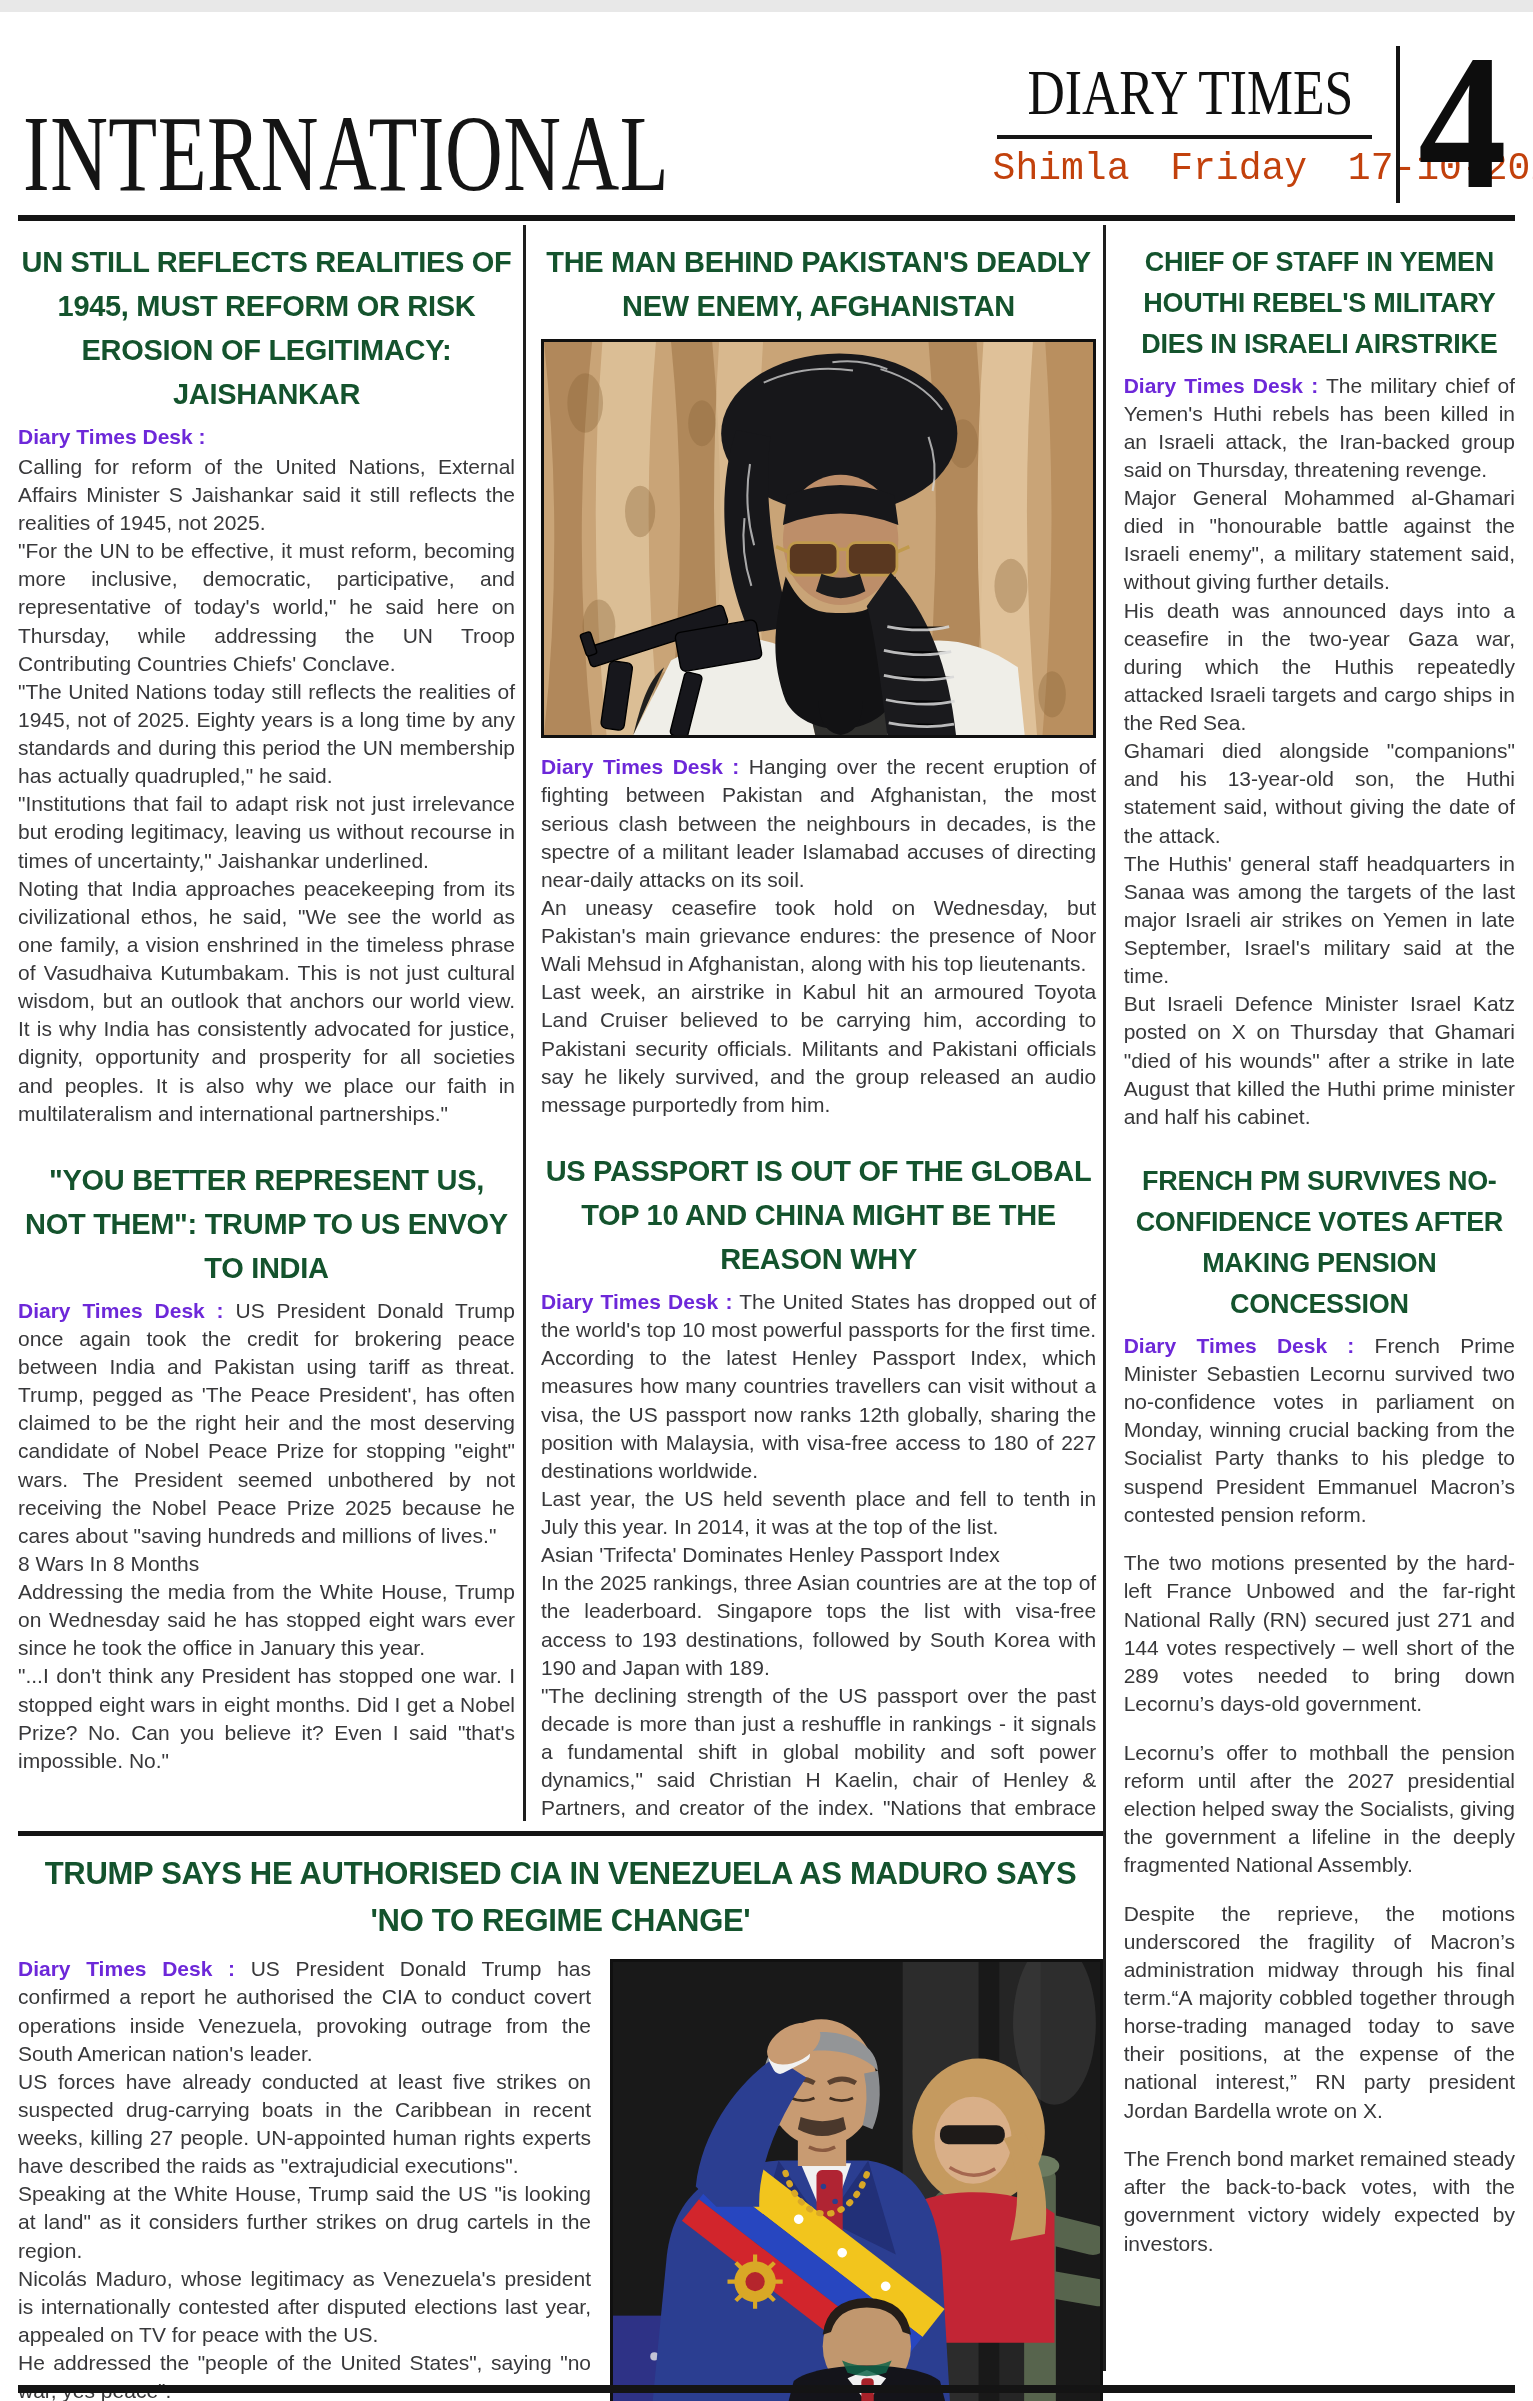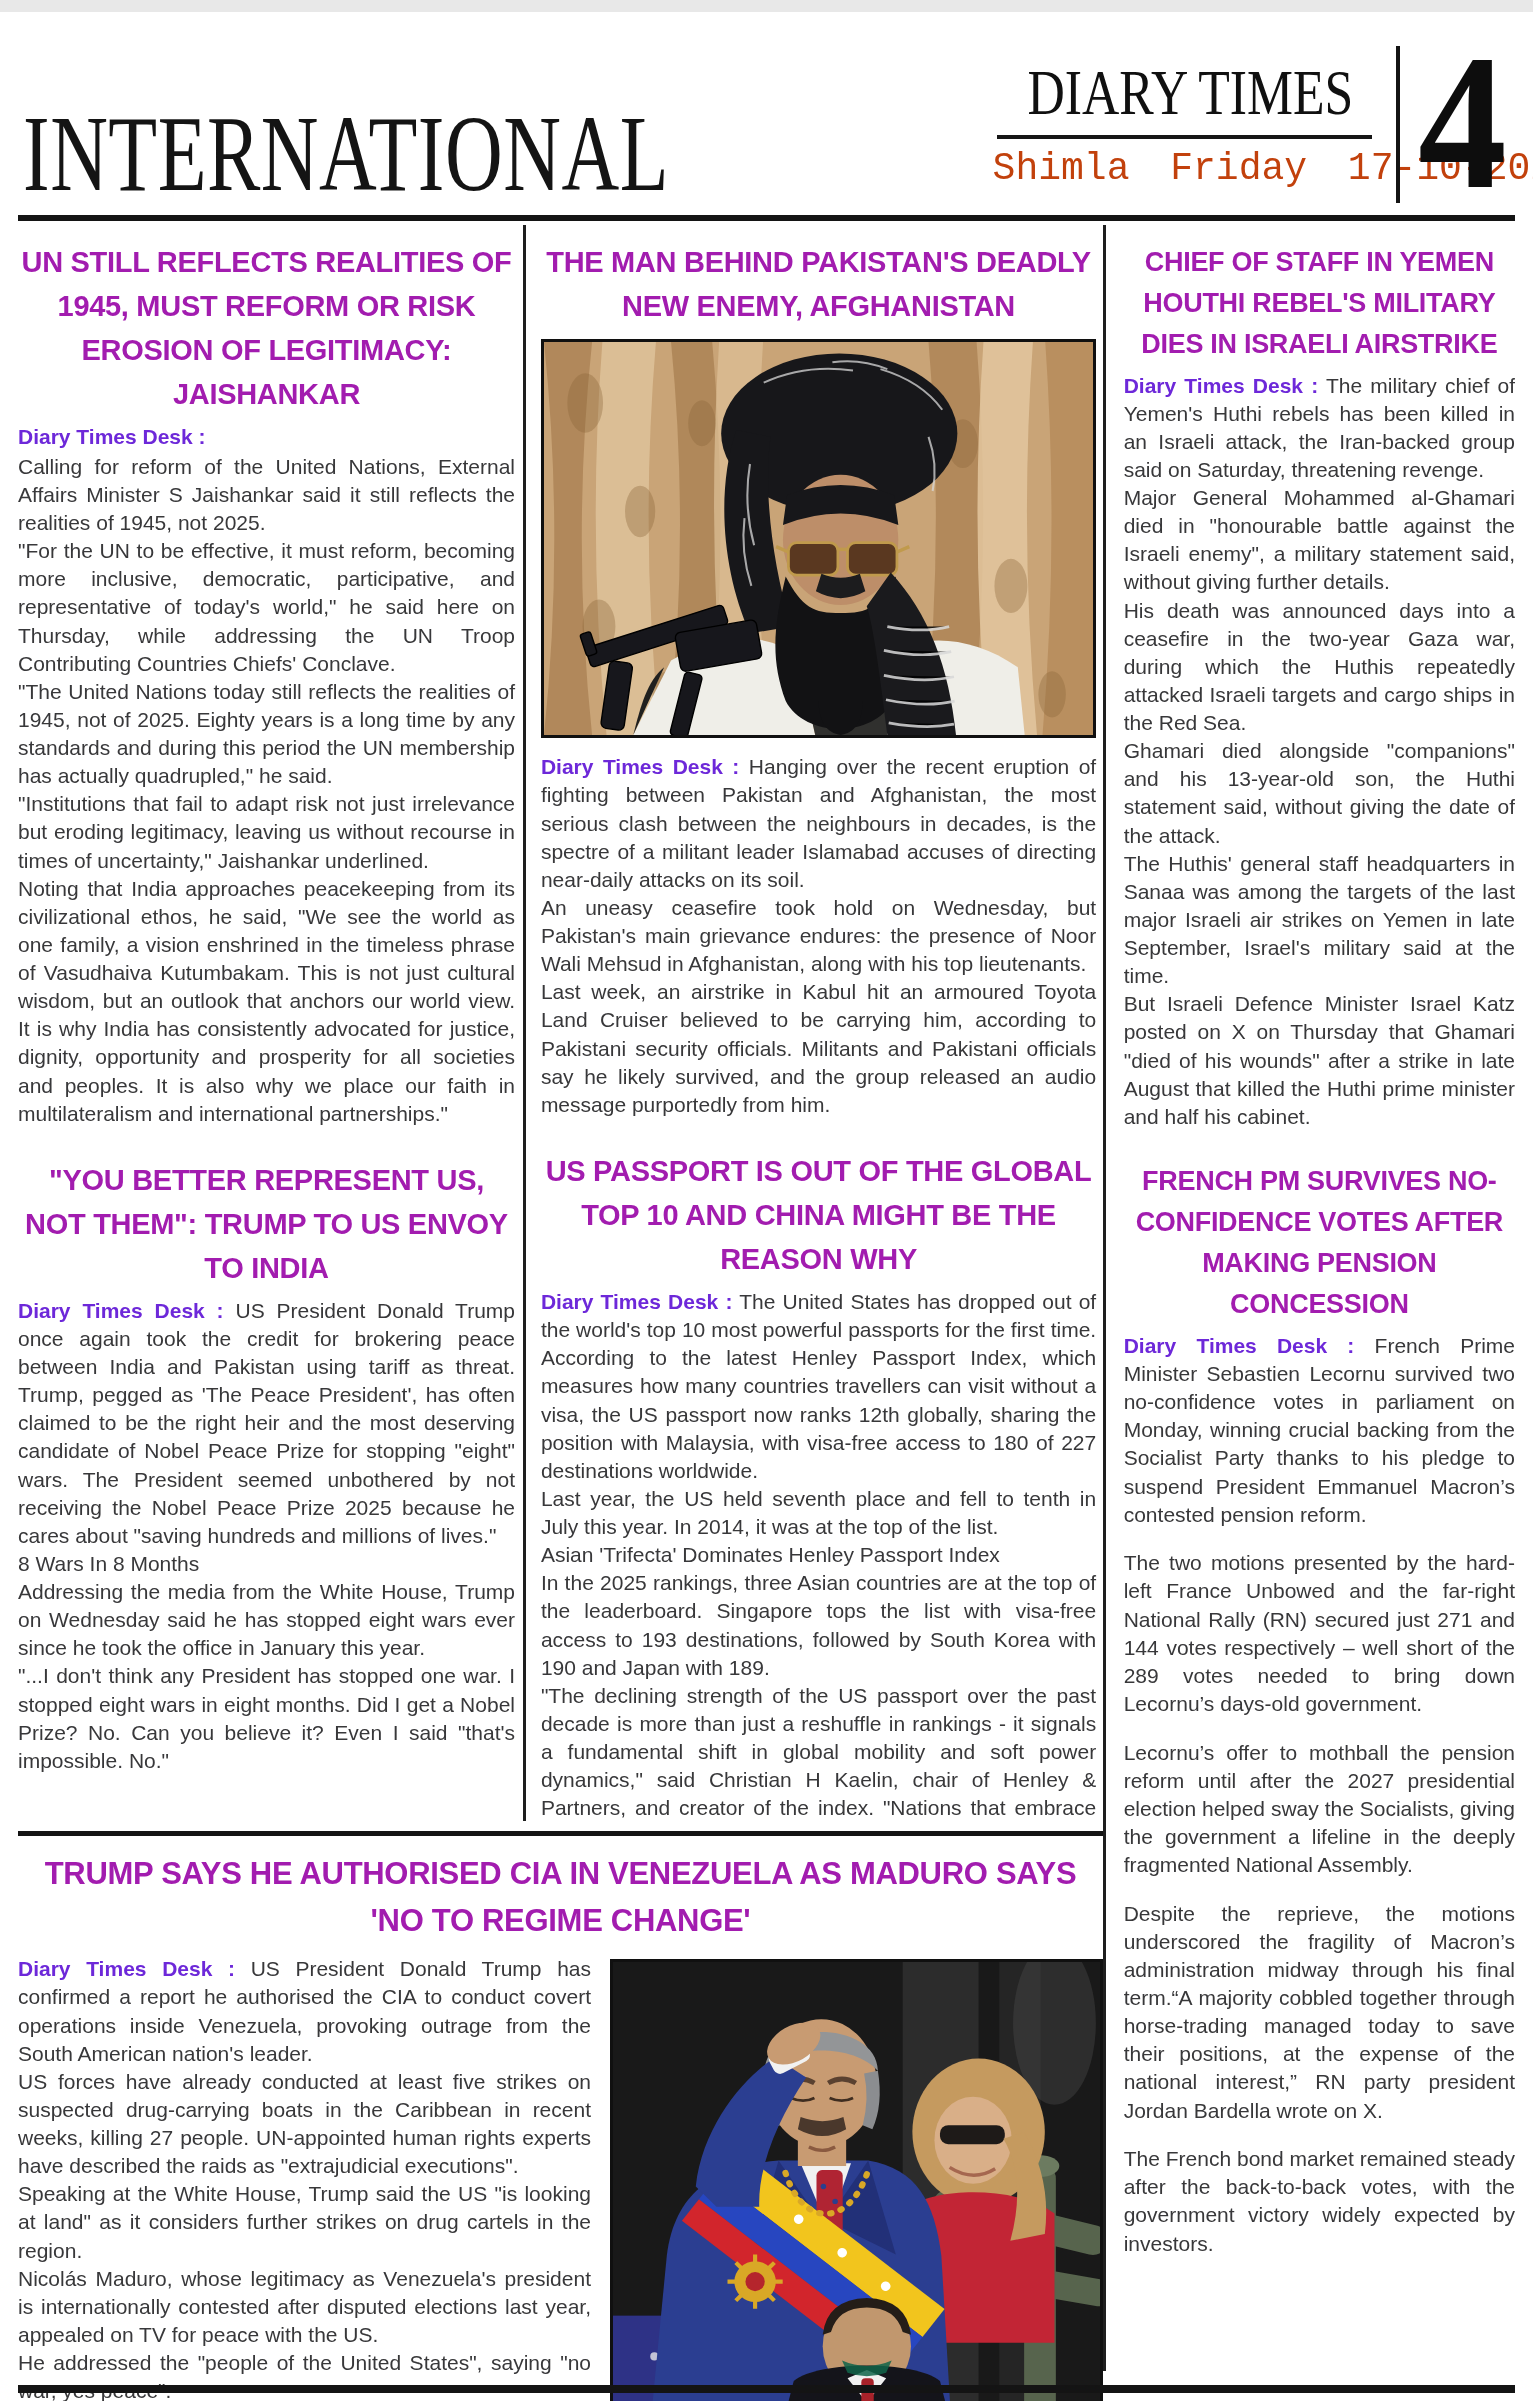--- a/index.html
+++ b/index.html
@@ -37,21 +37,21 @@
   .content{display:flex;padding:0 18px;align-items:flex-start;}
   .left-region{width:1085px;flex:none;}
   .two-cols{display:flex;height:1600px;overflow:hidden;}
   .col1{width:497px;flex:none;padding-right:8.2px;}
   .col2{flex:1;padding-left:15px;padding-right:6.8px;}
   .vdiv{width:2.7px;background:#1e1e1e;flex:none;height:1600px;margin-top:4.1px;}
   .vdiv2{width:2.7px;background:#1e1e1e;flex:none;height:2146px;margin-top:4.1px;}
   .col3{flex:1;padding-left:18px;overflow:hidden;height:2146px;}
 
   .headline{
-    font-size:29px;font-weight:800;line-height:1.52;text-align:center;color:#a21caf;
+    font-size:29px;font-weight:800;line-height:1.52;text-align:center;color:#14532d;
     margin:19px 2.7px 6.8px;letter-spacing:-0.3px;
   }
   .col3 .headline{font-size:27px;margin-top:20.5px;}
   .body p{font-size:21px;line-height:1.34;text-align:justify;color:#38383a;margin:0;}
   .spaced p{margin-bottom:20.5px;}
   .byline{font-weight:700;color:#6d28d9;}
   .byline-line{margin-bottom:1.4px !important;}
   article{display:block;}
   article + article{margin-top:30px;}
 
@@ -321,21 +321,21 @@
         </article>
       </section>
     </div>
 
     <div class="vdiv2"></div>
 
     <section class="col3">
       <article>
         <h2 class="headline">CHIEF OF STAFF IN YEMEN HOUTHI REBEL'S MILITARY DIES IN ISRAELI AIRSTRIKE</h2>
         <div class="body">
-          <p><strong class="byline">Diary Times Desk :</strong> <span>The military chief of Yemen's Huthi rebels has been killed in an Israeli attack, the Iran-backed group said on Saturday, threatening revenge.</span></p>
+          <p><strong class="byline">Diary Times Desk :</strong> <span>The military chief of Yemen's Huthi rebels has been killed in an Israeli attack, the Iran-backed group said on Thursday, threatening revenge.</span></p>
           <p>Major General Mohammed al-Ghamari died in "honourable battle against the Israeli enemy", a military statement said, without giving further details.</p>
           <p>His death was announced days into a ceasefire in the two-year Gaza war, during which the Huthis repeatedly attacked Israeli targets and cargo ships in the Red Sea.</p>
           <p>Ghamari died alongside "companions" and his 13-year-old son, the Huthi statement said, without giving the date of the attack.</p>
           <p>The Huthis' general staff headquarters in Sanaa was among the targets of the last major Israeli air strikes on Yemen in late September, Israel's military said at the time.</p>
           <p>But Israeli Defence Minister Israel Katz posted on X on Thursday that Ghamari "died of his wounds" after a strike in late August that killed the Huthi prime minister and half his cabinet.</p>
         </div>
       </article>
 
       <article>
         <h2 class="headline">FRENCH PM SURVIVES NO-CONFIDENCE VOTES AFTER MAKING PENSION CONCESSION</h2>

